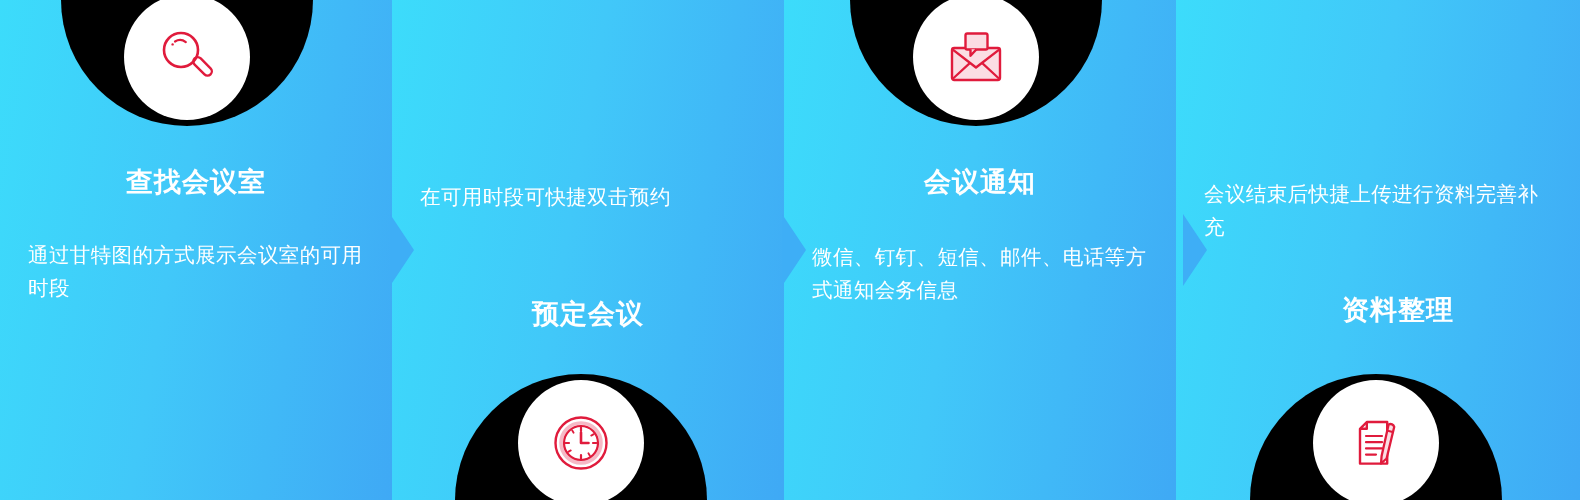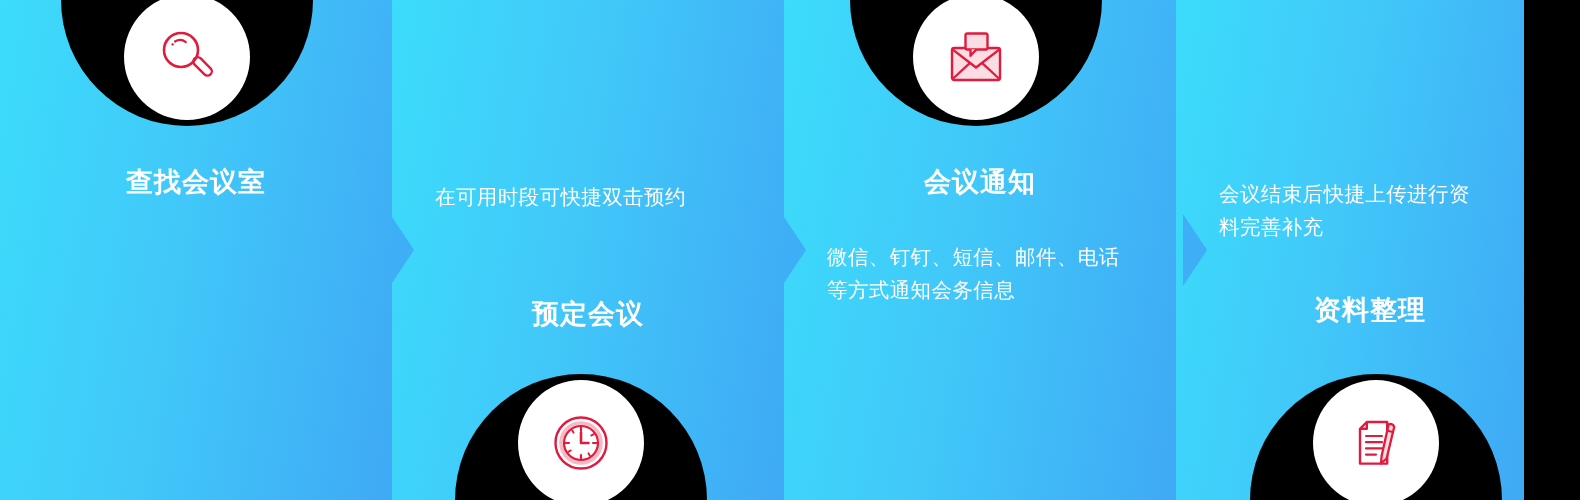--- a/index.html
+++ b/index.html
@@ -49,21 +49,21 @@
     justify-content:center;
   }
   .medallion.top    { top:-6px; }
   .medallion.bottom { bottom:-6px; }
   .medallion svg { display:block; }
 
   
   .text-block {
     position:absolute;
     left:0; right:0;
-    padding:0 43px;
+    padding:0 28px;
     color:#FFFFFF;
   }
   .title {
     font-size:27px;
     font-weight:bold;
     letter-spacing:1px;
     line-height:1.3;
     white-space:nowrap;
   }
   .desc {
@@ -100,20 +100,23 @@
           <path d="M21 17.5c3.2-2 7.6-1.9 10.8.6" stroke="#E01B3C" stroke-width="2.2" stroke-linecap="round"></path>
           <circle cx="18.6" cy="20.4" r="1.2" fill="#E01B3C"></circle>
           <rect x="37.6" y="37.5" width="8.6" height="22.5" rx="4.3" transform="rotate(-45 37.6 37.5)" stroke="#E01B3C" stroke-width="2.4"></rect>
         </svg>
       </span>
     </div>
 
     <div class="text-block center" style="top:165px;">
       <div class="title">查找会议室</div>
     </div>
+    <div class="text-block leftal" style="top:238px;">
+      <div class="desc">通过甘特图的方式展示会议室的可用时段</div>
+    </div>
   </div>
 
   <div class="panel" style="left:392px; width:392px;">
     <div class="bg"></div>
     <div class="cutout bottom" style="left:63px;"></div>
     <div class="medallion bottom" style="left:126px;">
       <span>
         <svg width="66" height="66" viewBox="0 0 66 66" fill="none">
           <circle cx="33" cy="33" r="25.5" stroke="#E01B3C" stroke-width="2.4"></circle>
           <circle cx="33" cy="33" r="20" stroke="#F6B9C6" stroke-width="3.6"></circle>
@@ -149,21 +152,21 @@
     </div>
 
     <div class="text-block leftal" style="top:240px;">
       <div class="desc">微信、钉钉、短信、邮件、电话等方式通知会务信息</div>
     </div>
     <div class="text-block center" style="top:165px;">
       <div class="title">会议通知</div>
     </div>
   </div>
 
-  <div class="panel" style="left:1176px; width:348px;">
+  <div class="panel" style="left:1176px; width:404px;">
     <div class="bg"></div>
     <div class="cutout bottom" style="left:74px;"></div>
     <div class="medallion bottom" style="left:137px;">
       <span>
         <svg width="66" height="66" viewBox="0 0 66 66" fill="none">
           <path d="M17 18.8l6.8-6.8h20.4v41.6H17z" stroke="#E01B3C" stroke-width="2.4" stroke-linejoin="round"></path>
           <path d="M23.8 12v6.8H17" stroke="#E01B3C" stroke-width="2.4" stroke-linejoin="round"></path>
           <path d="M23 26h16M23 32.2h16M23 38.4h16M23 44.6h10" stroke="#E01B3C" stroke-width="2.2" stroke-linecap="round"></path>
           <path d="M45.6 14.5c2.4-1.2 5 .1 5.6 2.4l-7.6 31.6-5.6 5 .6-7.5 7-31.5z" fill="#FBDDE3" stroke="#E01B3C" stroke-width="2.3" stroke-linejoin="round"></path>
           <path d="M44.8 20.8l5.8 1.4" stroke="#E01B3C" stroke-width="2"></path>

